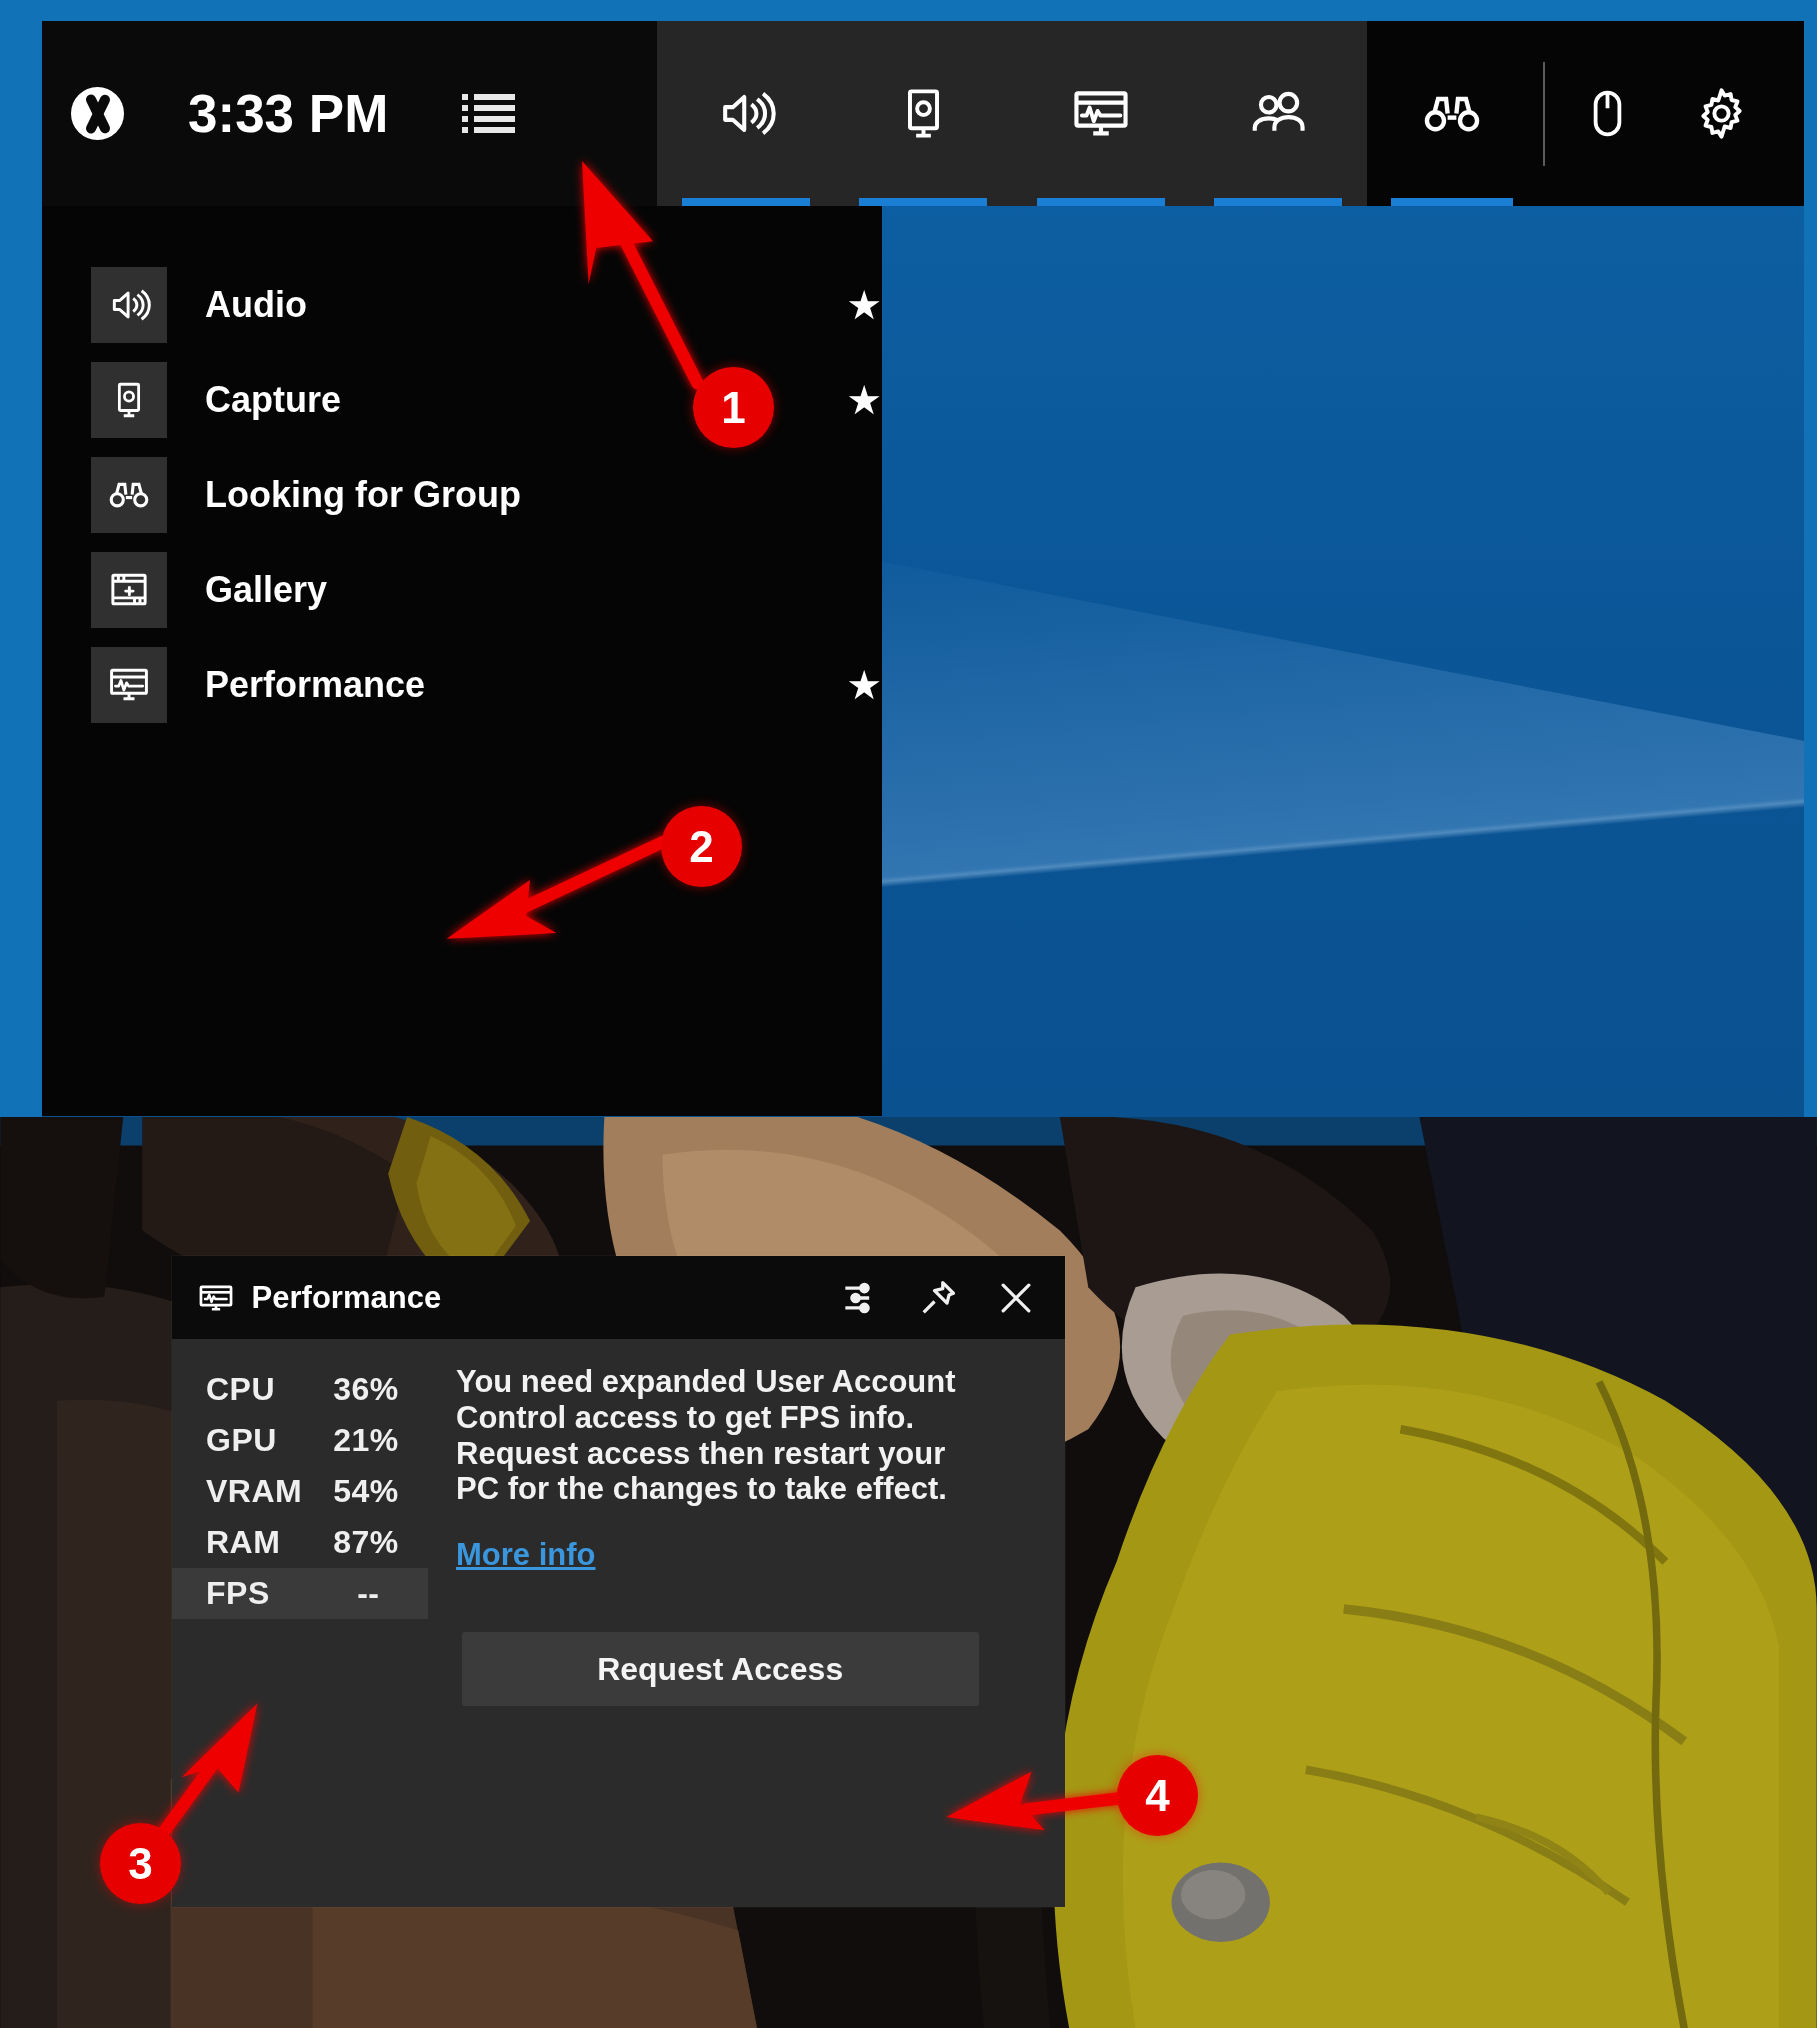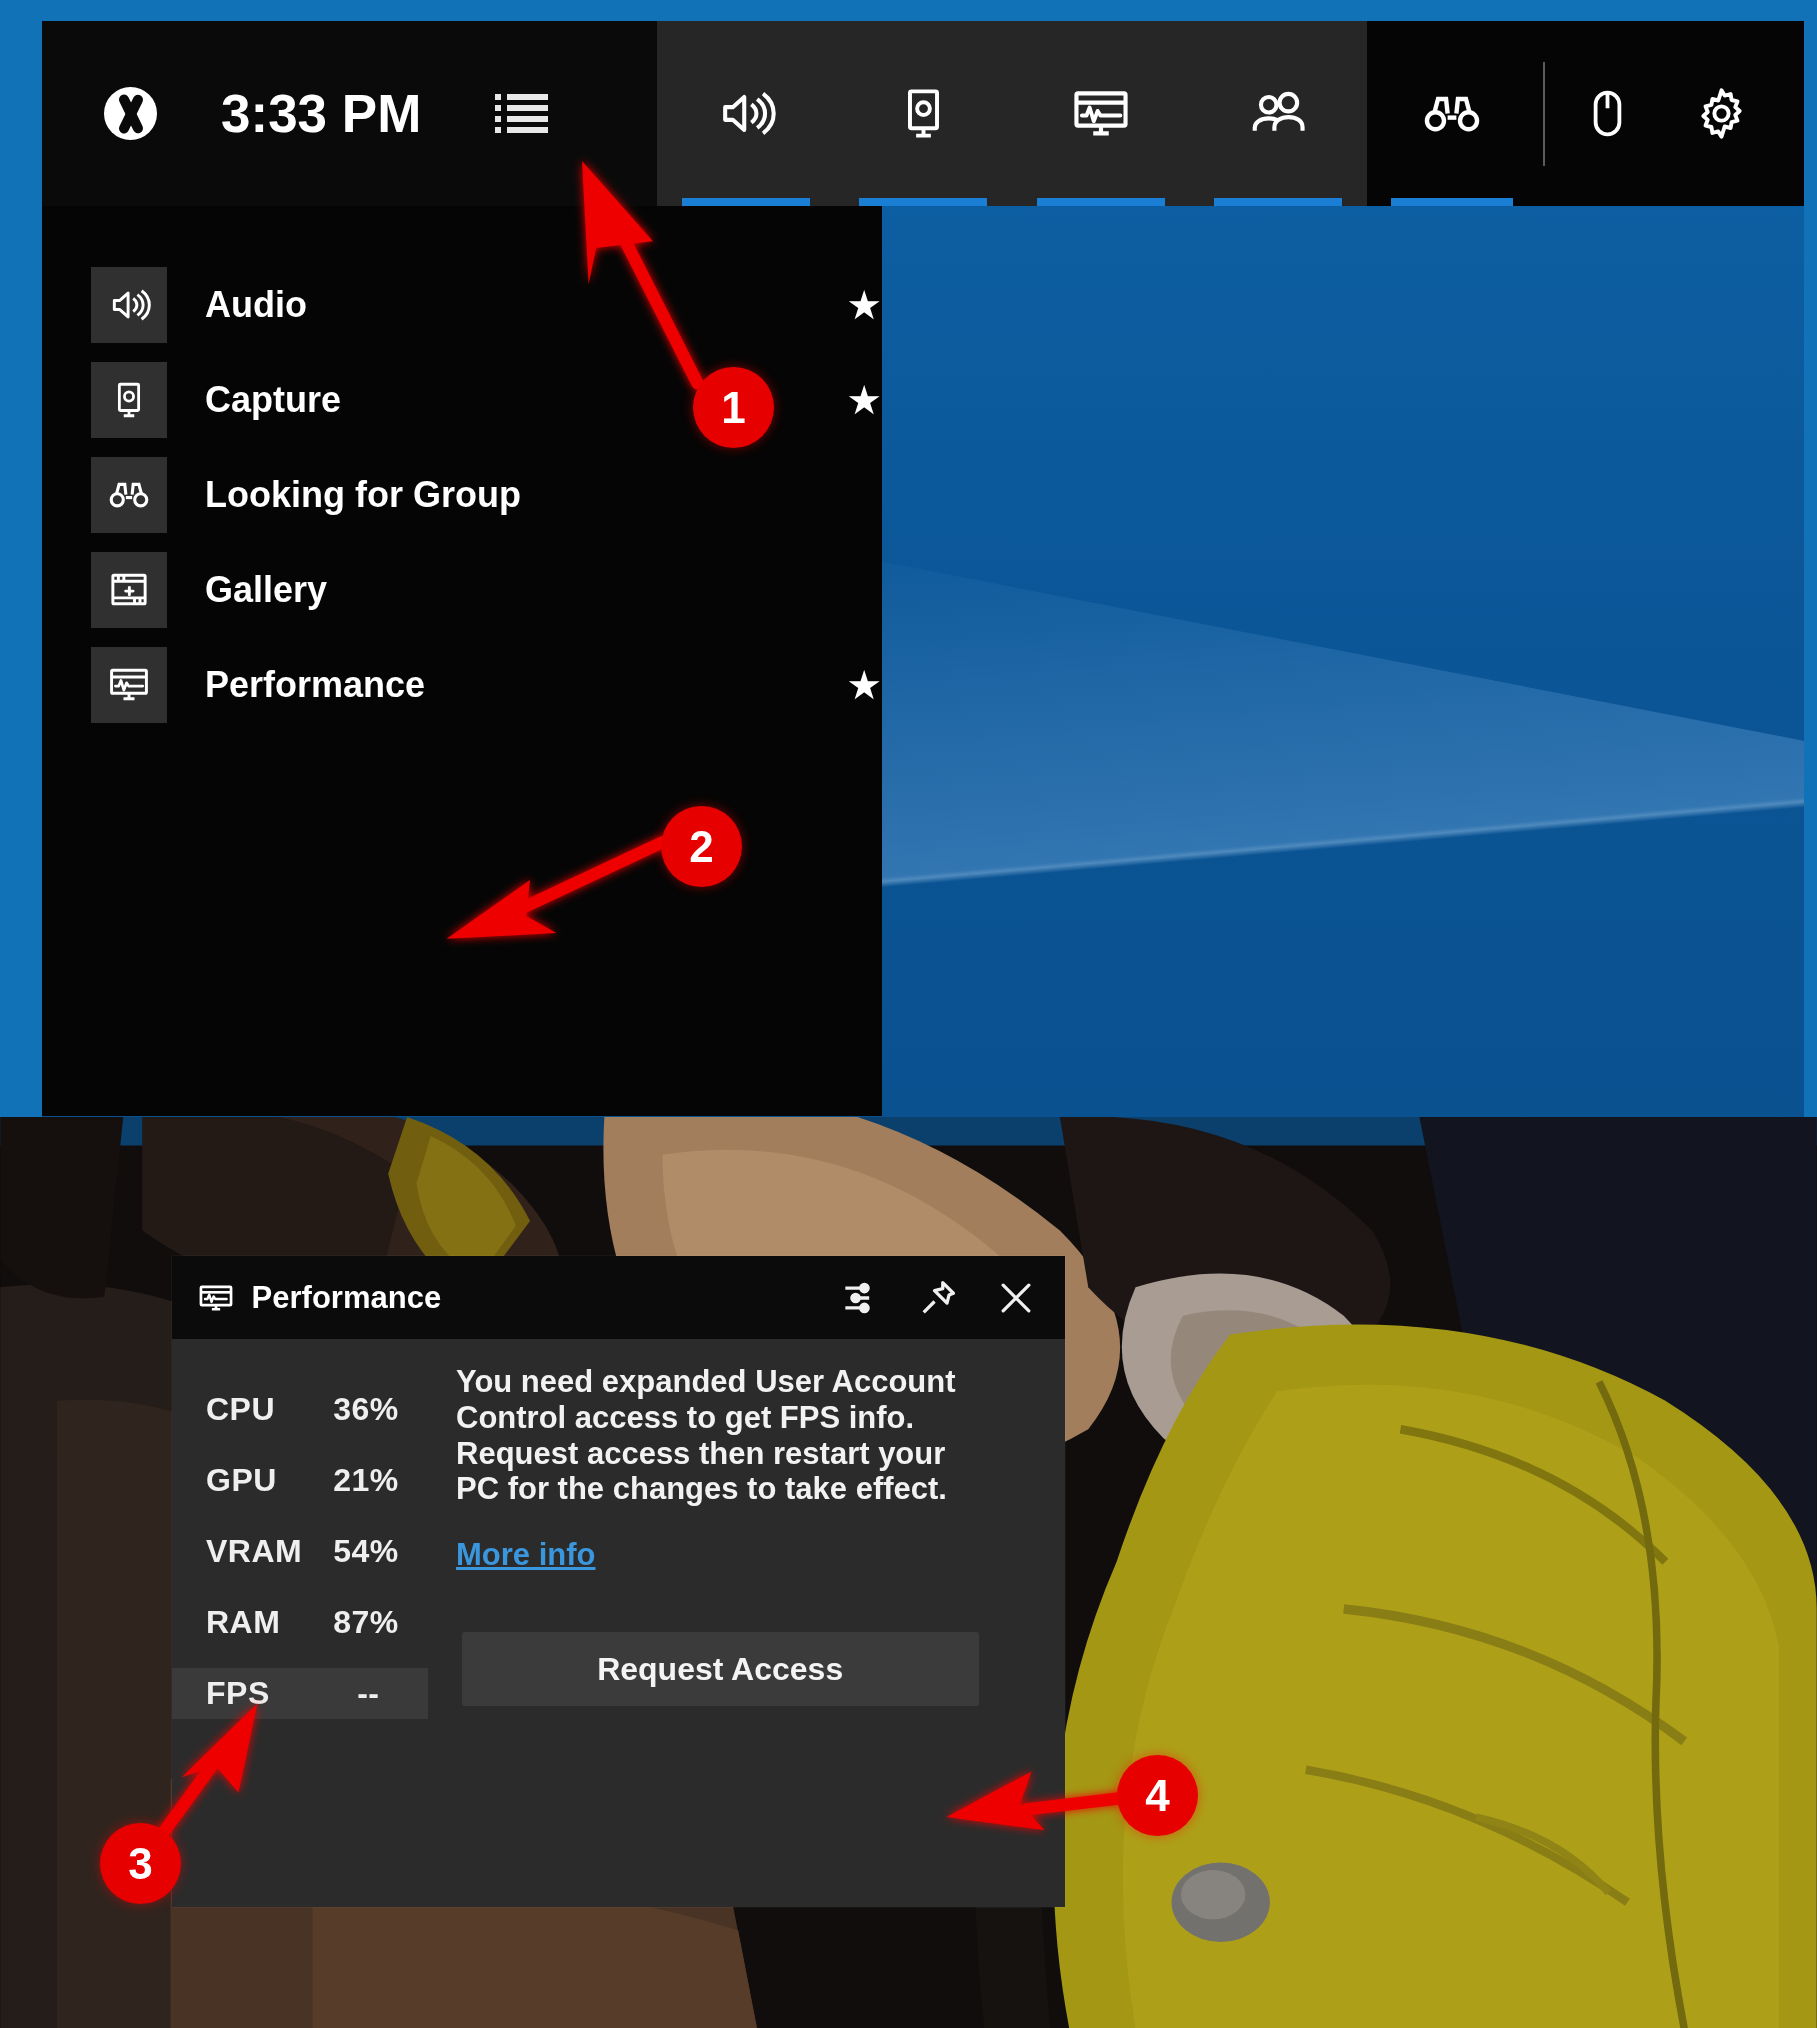--- a/index.html
+++ b/index.html
@@ -56,21 +56,21 @@
   
   #gamebar-toolbar {
     position: absolute; left: 42px; top: 21px;
     width: 1762px; height: 185px;
     background: #0a0a0a;
     display: flex; align-items: center;
   }
   #toolbar-left {
     height: 100%;
     display: flex; align-items: center;
-    padding-left: 62px;
+    padding-left: 29px;
     background: #0a0a0a;
     width: 615px;
   }
   .xbox-logo {
     width: 53px; height: 53px; border-radius: 50%;
     background: #fff;
     position: relative;
     flex: 0 0 auto;
   }
   .xbox-logo::before, .xbox-logo::after {
@@ -185,21 +185,20 @@
   }
   #perf-title-actions { margin-left:auto; display:flex; align-items:center; gap: 24.6px; }
   .titlebar-icon { width:53px; height:53px; display:flex; align-items:center; justify-content:center; }
 
   #perf-body { display:flex; padding: 24.6px 0 0 0; height: calc(100% - 83px); }
   #perf-stats { width: 284px; flex: 0 0 auto; padding-left: 0; }
   .stat-row {
     display:flex; align-items:center; height: 51px;
     padding-left: 34px; font-size: 32px; font-weight: 700; color:#efefef;
     letter-spacing: 0.5px;
-    margin-top: 20px;
   }
   .stat-row.highlight { background:#3a3a3a; width: 256px; gap: 24px; }
   .stat-name { width: 114px; }
   .stat-value { margin-left: 13.2px; }
 
   #perf-right { flex:1; padding-right: 44px; }
   #perf-message {
     color:#f2f2f2; font-size: 31px; font-weight: 700; line-height: 1.16;
     max-width: 511px;
   }

